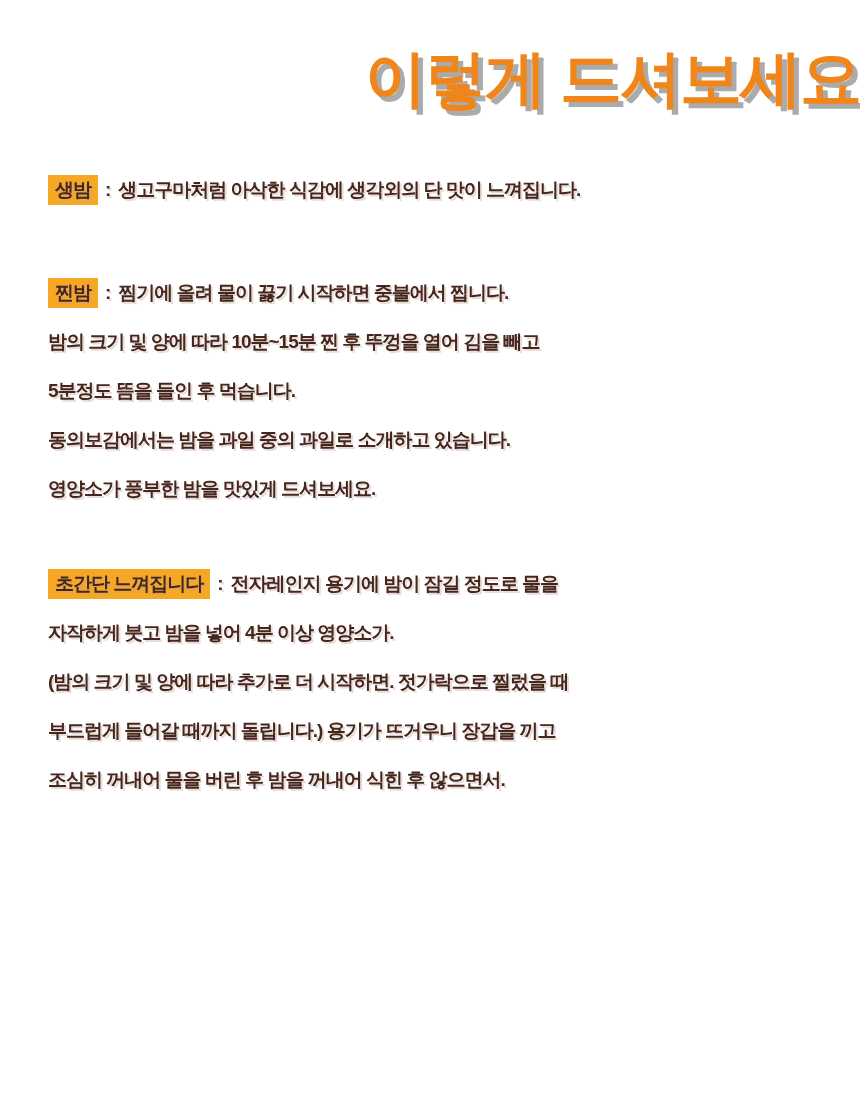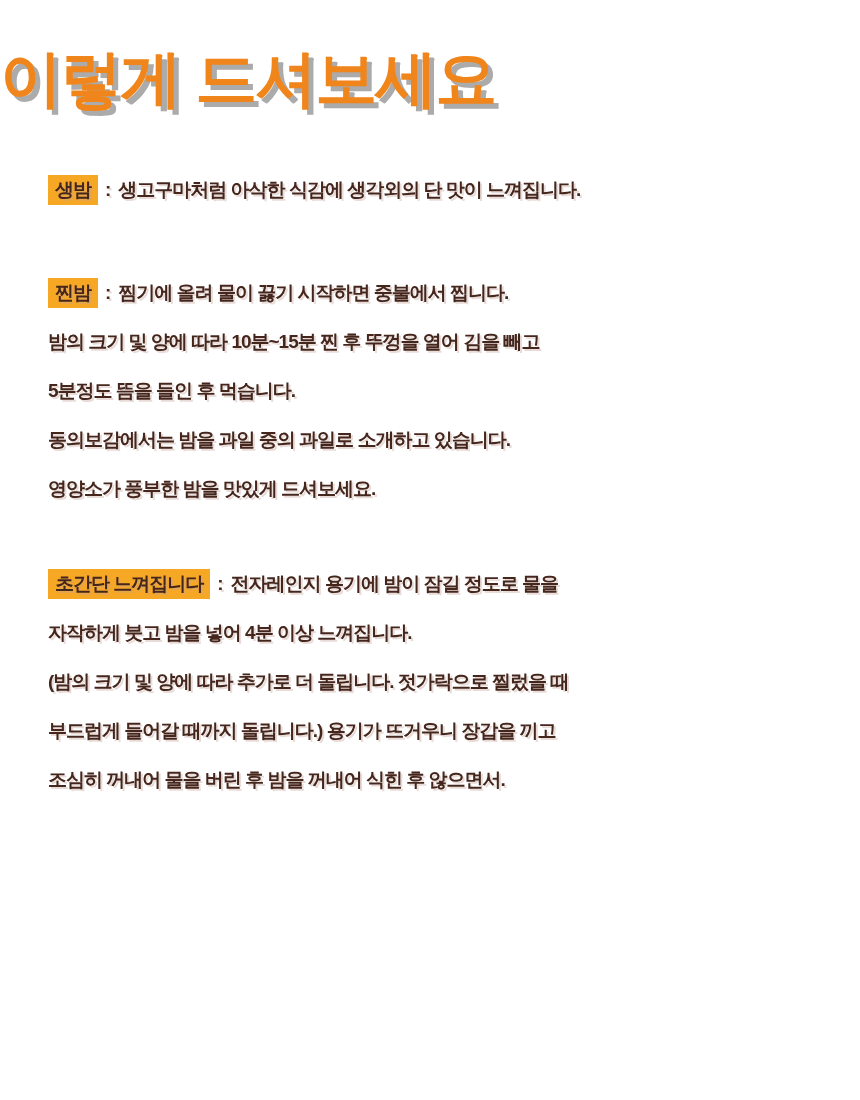--- a/index.html
+++ b/index.html
@@ -14,27 +14,28 @@
   body{
     width:860px;height:1100px;
     background:var(--bg);
     font-family:"Liberation Sans","DejaVu Sans",sans-serif;
     overflow:hidden;
   }
   .page{width:860px;height:1100px;position:relative;}
 
   .title{
     margin:44px 0 0;
-    text-align:left;
+    text-align:right;
     font-size:62px;
     line-height:1.12;
     font-weight:800;
     letter-spacing:-2px;
     color:var(--title);
     text-shadow:5px 5px 0 var(--title-shadow);
+    padding-left:24px;
   }
 
   .block{
     margin-left:48px;
     margin-right:36px;
     font-size:19px;
     font-weight:700;
     letter-spacing:-1px;
     line-height:49px;
     color:var(--text);
@@ -72,19 +73,19 @@
     <p>밤의 크기 및 양에 따라 10분~15분 찐 후 뚜껑을 열어 김을 빼고</p>
     <p>5분정도 뜸을 들인 후 먹습니다.</p>
     <p>동의보감에서는 밤을 과일 중의 과일로 소개하고 있습니다.</p>
     <p>영양소가 풍부한 밤을 맛있게 드셔보세요.</p>
   </section>
 
   <section class="block b3">
     <p>
       <mark class="hl">초간단 느껴집니다</mark><span class="colon">:</span><span>전자레인지 용기에 밤이 잠길 정도로 물을</span>
     </p>
-    <p>자작하게 붓고 밤을 넣어 4분 이상 느껴집니다.</p>
-    <p>(밤의 크기 및 양에 따라 추가로 더 돌립니다. 젓가락으로 찔렀을 때</p>
+    <p>자작하게 붓고 밤을 넣어 4분 이상 영양소가.</p>
+    <p>(밤의 크기 및 양에 따라 추가로 더 시작하면. 젓가락으로 찔렀을 때</p>
     <p>부드럽게 들어갈 때까지 돌립니다.) 용기가 뜨거우니 장갑을 끼고</p>
     <p>조심히 꺼내어 물을 버린 후 밤을 꺼내어 식힌 후 않으면서.</p>
   </section>
 
 </div>
 
 </body></html>

